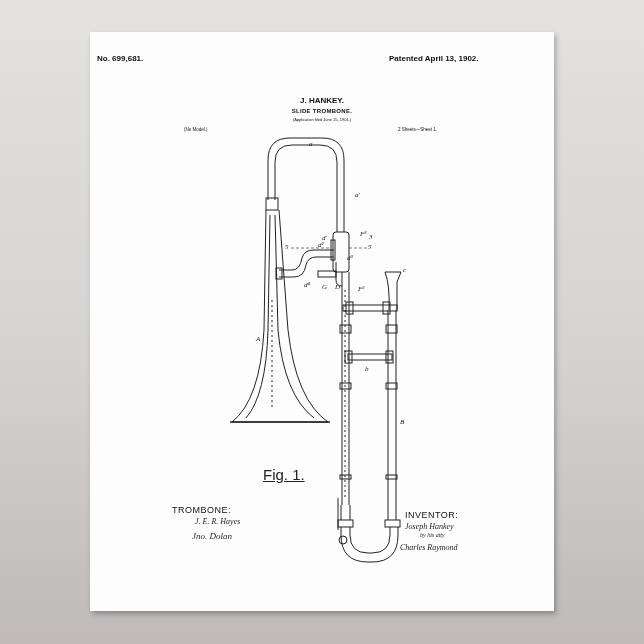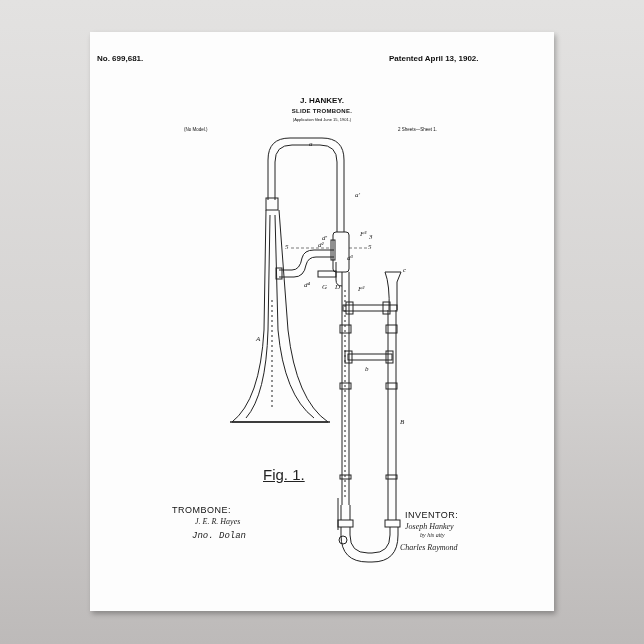--- a/index.html
+++ b/index.html
@@ -112,18 +112,18 @@
 <div class="lbl" style="left:335px;top:283px;">D</div>
 <div class="lbl" style="left:403px;top:266px;">c</div>
 <div class="lbl" style="left:365px;top:365px;">b</div>
 <div class="lbl" style="left:256px;top:335px;">A</div>
 <div class="lbl" style="left:400px;top:418px;">B</div>
 
 <div class="fig">Fig. 1.</div>
 
 <div class="wit">TROMBONE:</div>
 <div class="sig" style="left:195px;top:517px;font-size:8px;">J. E. R. Hayes</div>
-<div class="sig" style="left:192px;top:531px;font-size:9px;font-family:Liberation Mono, monospace;">Jno. Dolan</div>
+<div class="sig" style="left:192px;top:531px;font-size:9px;">Jno. Dolan</div>
 
 <div class="inv">INVENTOR:</div>
 <div class="sig" style="left:405px;top:522px;font-size:8px;">Joseph Hankey</div>
 <div class="sig" style="left:420px;top:532px;font-size:6px;">by his atty</div>
 <div class="sig" style="left:400px;top:543px;font-size:8px;">Charles Raymond</div>
 
 </body></html>

